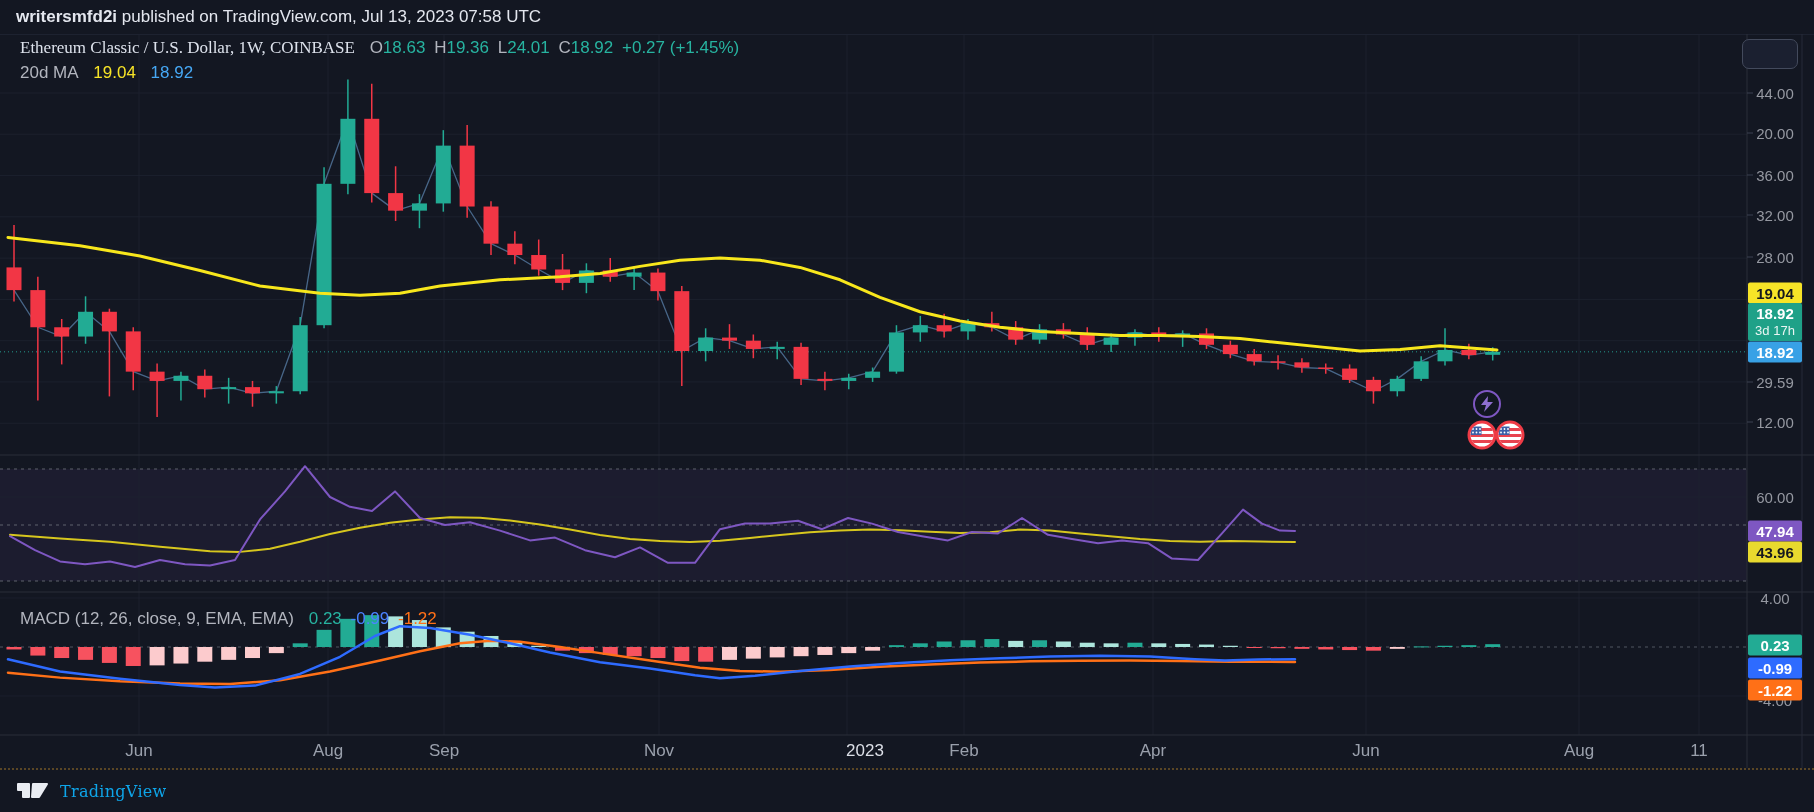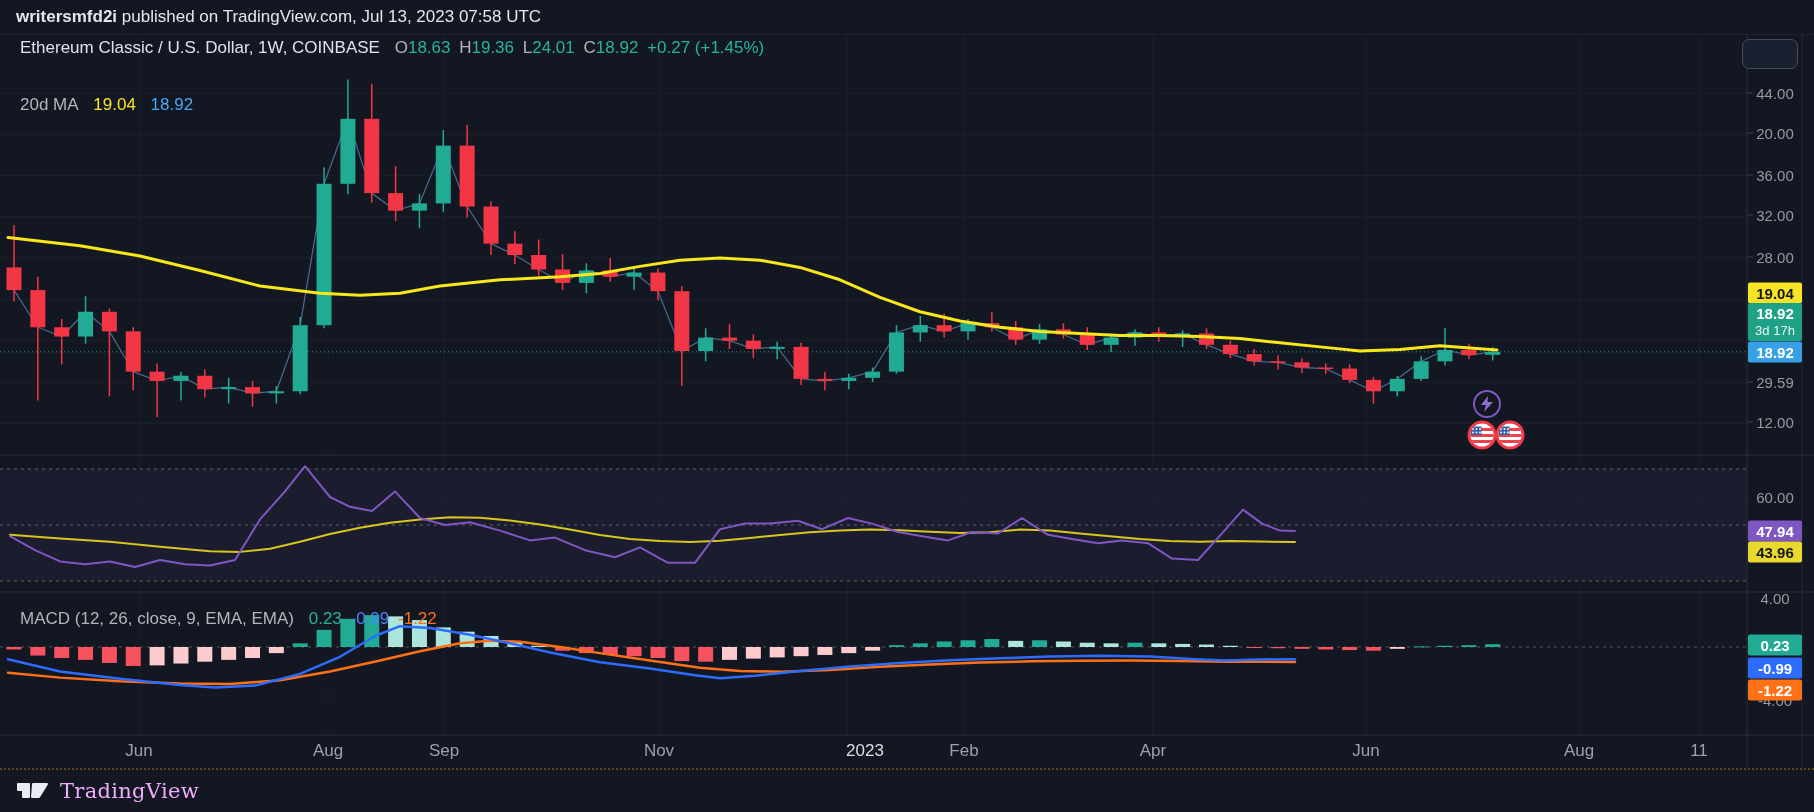--- a/index.html
+++ b/index.html
@@ -8,24 +8,24 @@
            font-family:"Liberation Sans", sans-serif; overflow:hidden; }
   
   .hdr { position:absolute; left:16px; top:7px; font-size:17px; color:#e3e6ee; }
   .hdr b { font-weight:700; }
   .hdr-line { position:absolute; left:0; top:34px; width:1814px; height:1px; background:#1d2230; }
   
   #chart-svg { position:absolute; left:0; top:0; }
   
   .lg { position:absolute; font-size:17px; white-space:nowrap; }
   .lg1 { left:20px; top:38px; }
-  .lg2 { left:20px; top:63px;margin-top:32px; }
+  .lg2 { left:20px; top:63px; }
   .lgr { left:20px; top:463px; }
   .lgm { left:20px; top:609px; }
-  .sym  { color:#dde2ec; }
+  .sym  { color:#dde2ec;font-family:Liberation Serif, serif; }
   .dim  { color:#b2b5be; }
   .tealtx { color:#27b3a0; }
   .yeltx { color:#f7e427; }
   .blutx { color:#46a8f5; }
   .purtx { color:#9b7dd8; }
   .yel2tx { color:#e8d92e; }
   .blu2tx { color:#4b82ff; }
   .orgtx { color:#ff7017; }
   .nulltx { color:#8a8f9b; letter-spacing:8px; }
   .sp { display:inline-block; width:10px; }
@@ -46,21 +46,21 @@
              border:1px solid #434a5c; border-radius:7px; background:#1b2port030; background:#1b2030; }
   
   .bolt-ic { position:absolute; left:1473px; top:390px; width:28px; height:28px;
              border:2px solid #7e57c2; border-radius:50%; background:rgba(19,23,34,.9);
              display:flex; align-items:center; justify-content:center; }
   .flag-ic { position:absolute; width:30px; height:30px; }
   
   .footer { position:absolute; left:0; top:768px; width:1814px; height:44px;
             border-top:2px dotted rgba(150,110,40,.55); background:#131722;
             display:flex; align-items:center; }
-  .brandword { font-family:"DejaVu Serif", serif; font-size:21px; color:#f0abfc;
+  .brandword { font-family:"DejaVu Serif", serif; font-size:16px; color:#0ea5e9;
                margin-left:10px; letter-spacing:.3px; }
 </style>
 </head>
 <body>
 
 <div class="stage">
 
   <div class="hdr">
     <b>writersmfd2i</b><span> published on TradingView.com, Jul 13, 2023 07:58 UTC</span>
   </div>

